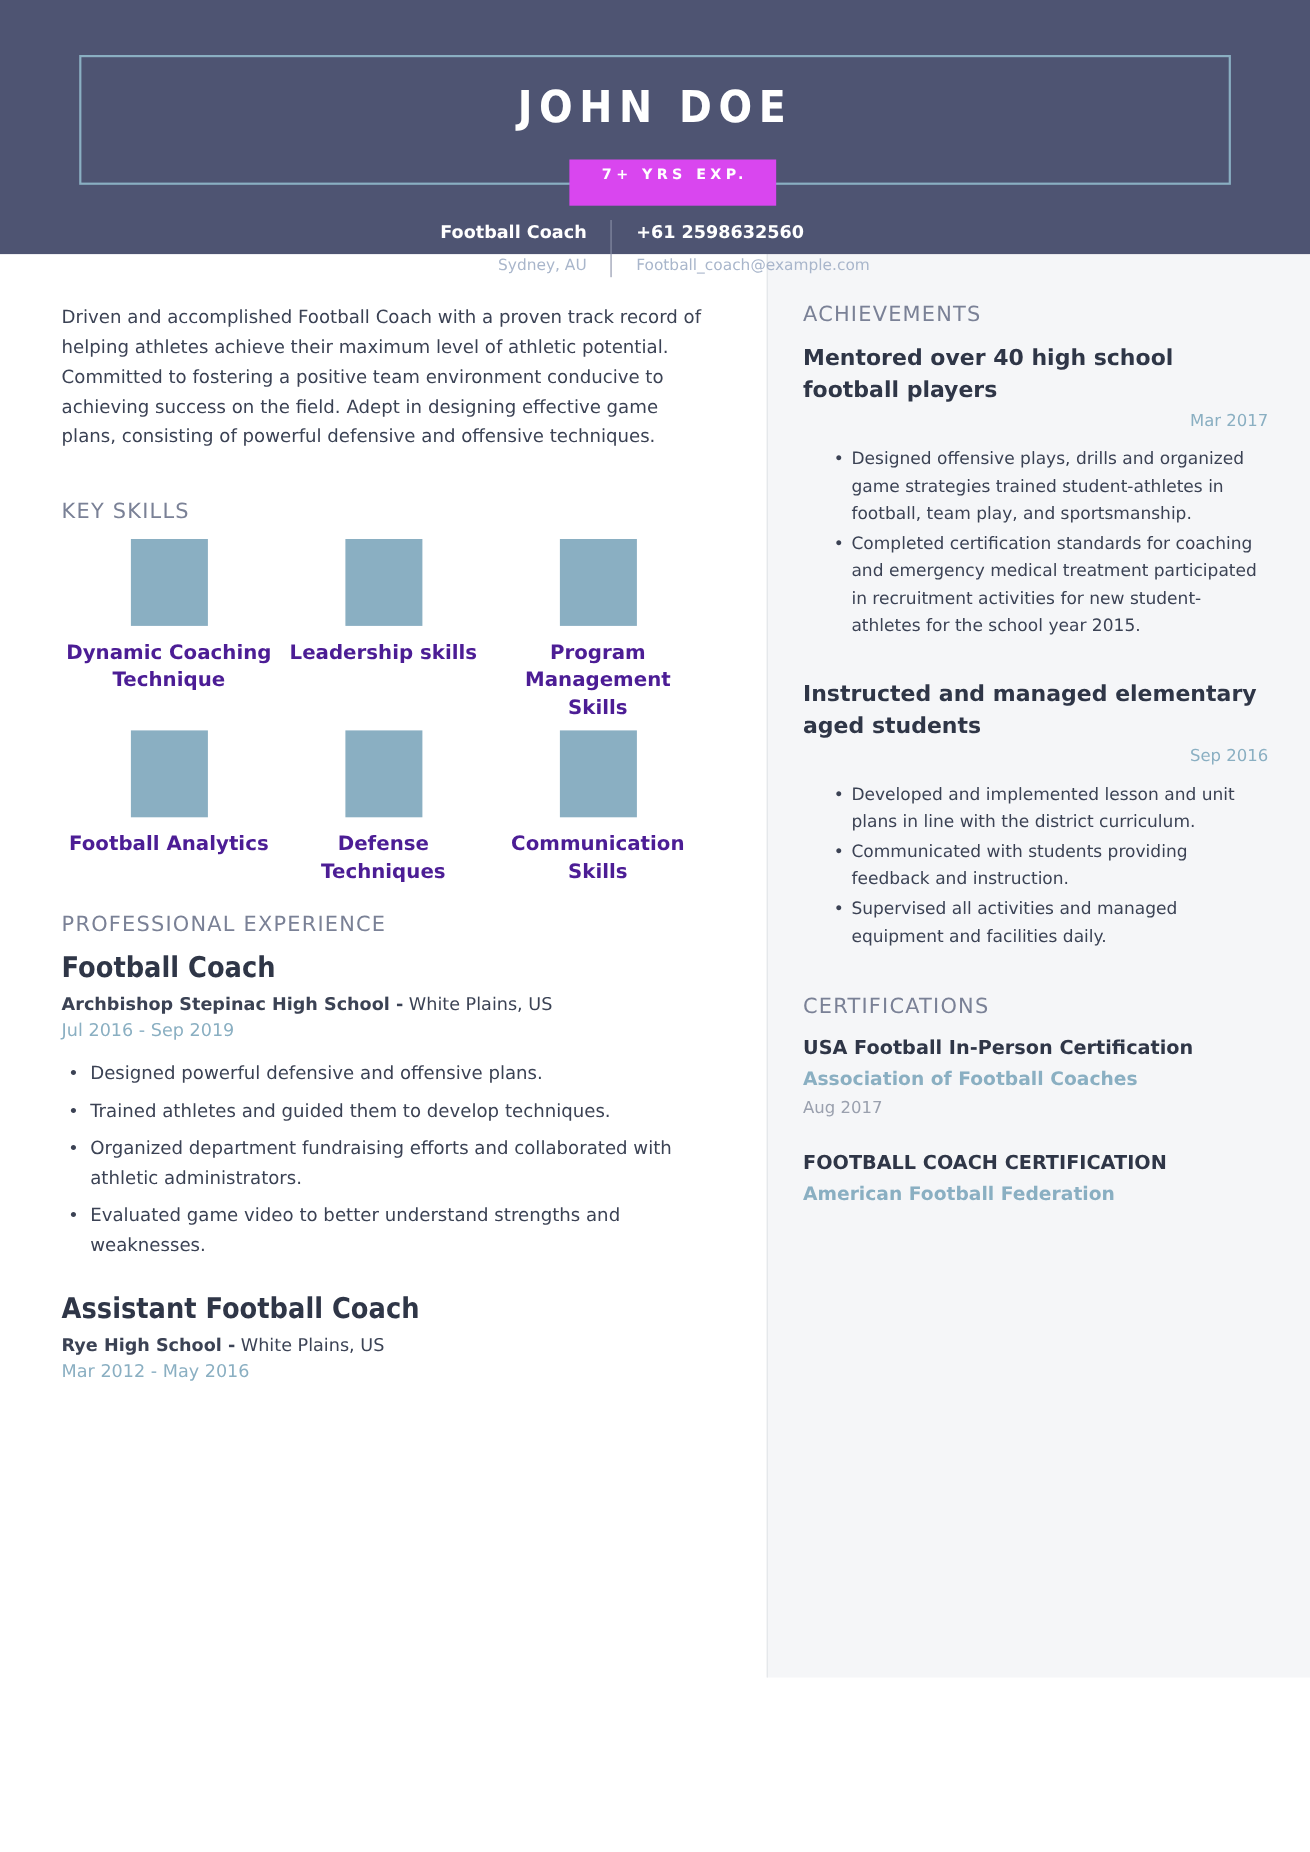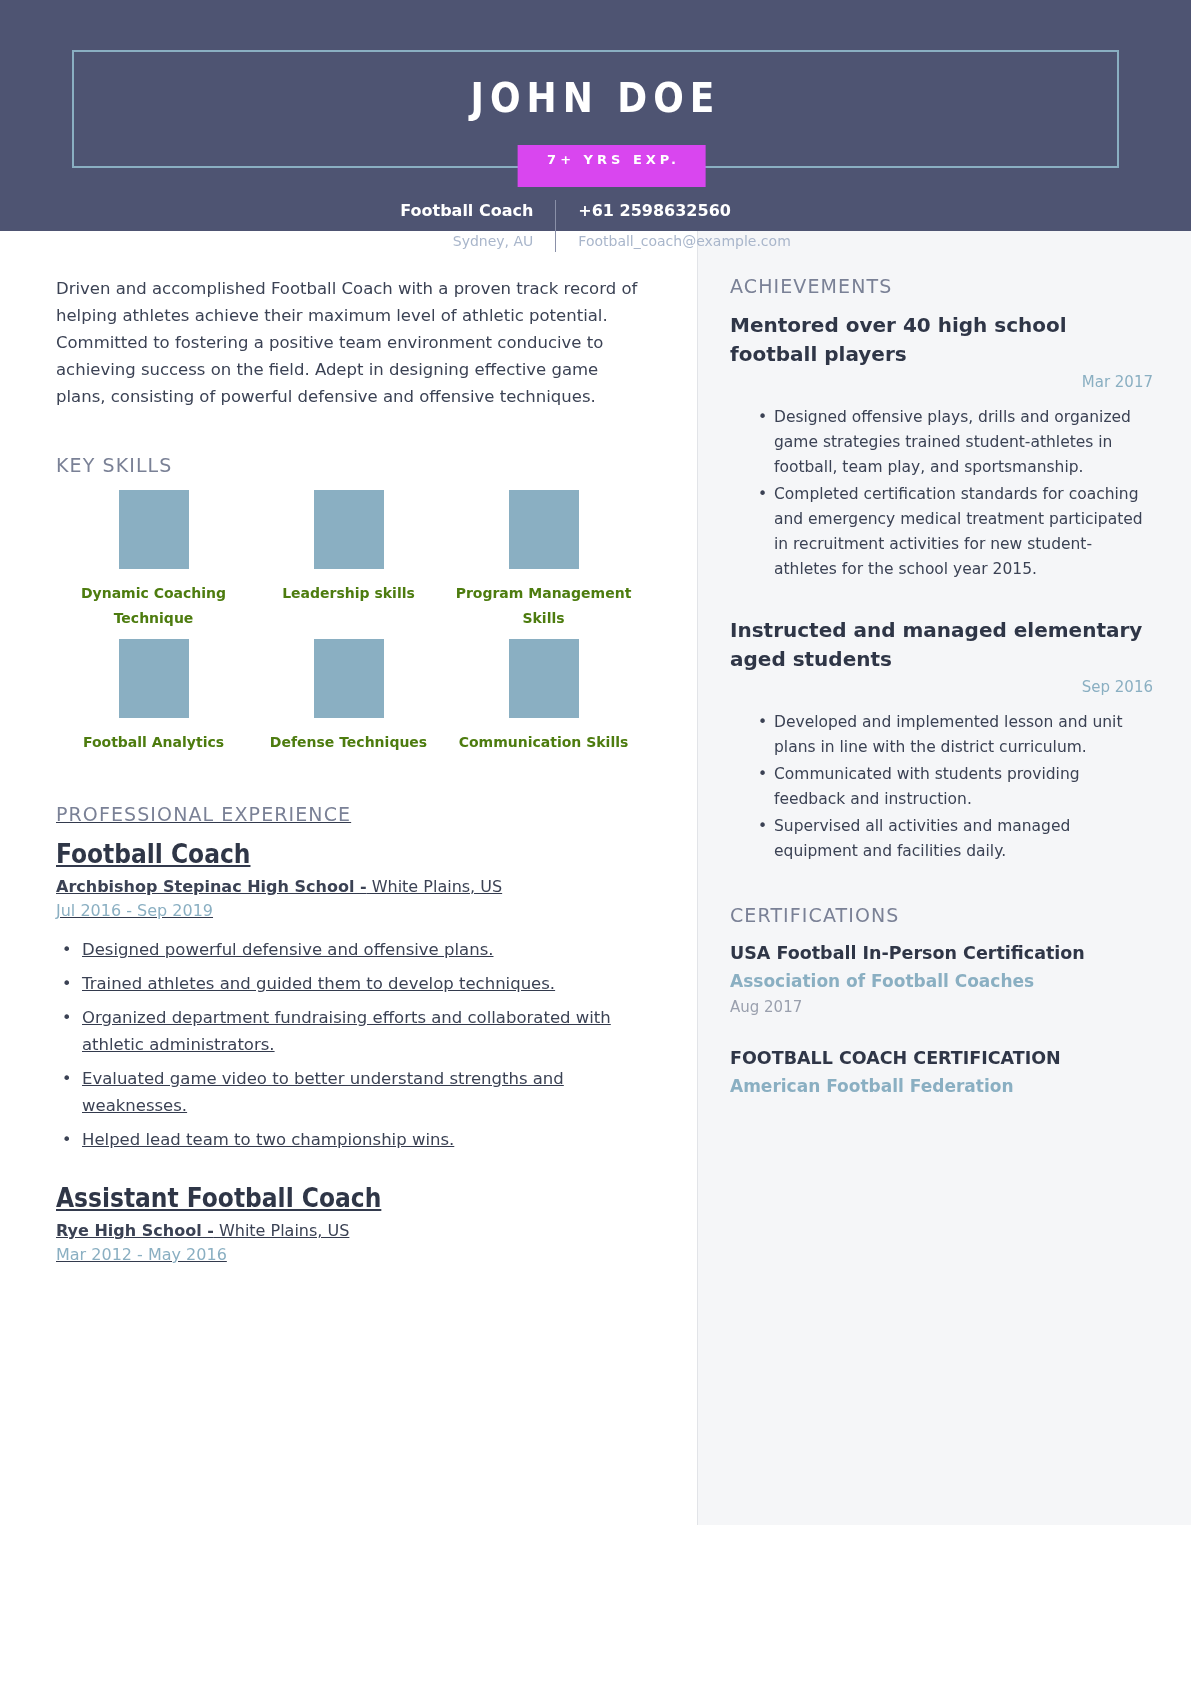--- a/index.html
+++ b/index.html
@@ -143,29 +143,29 @@
     align-items: center;
     padding: 0 4px;
   }
   .skill-swatch {
     width: 70px;
     height: 79px;
     background: #8aafc2;
     margin-bottom: 12px;
   }
   .skill-label {
-    font-size: 14px;
-    font-weight: bold;
-    color: #4d7c0f;
+    font-size: 18px;
+    font-weight: bold;
+    color: #4c1d95;
     text-align: center;
     line-height: 25px;
   }
 
   
-  .exp-section { margin-top: 48px; text-decoration: underline; }
+  .exp-section { margin-top: 24px; }
   .job { margin-bottom: 10px; }
   .job-title {
     font-size: 26px;
     font-weight: bold;
     color: #2f3647;
     margin: 6px 0 8px 0;
     font-family: "DejaVu Sans Condensed", "Liberation Sans Narrow", "Liberation Sans", sans-serif;
   }
   .job-company {
     font-size: 16px;
@@ -316,21 +316,20 @@
 
         <div class="job">
           <div class="job-title">Football Coach</div>
           <div class="job-company"><b>Archbishop Stepinac High School -</b><span> White Plains, US</span></div>
           <div class="job-dates">Jul 2016 - Sep 2019</div>
           <ul class="bullets">
             <li>Designed powerful defensive and offensive plans.</li>
             <li>Trained athletes and guided them to develop techniques.</li>
             <li>Organized department fundraising efforts and collaborated with athletic administrators.</li>
             <li>Evaluated game video to better understand strengths and weaknesses.</li>
-            <li>Helped lead team to two championship wins.</li>
           </ul>
         </div>
 
         <div class="job" style="margin-top:30px;">
           <div class="job-title">Assistant Football Coach</div>
           <div class="job-company"><b>Rye High School -</b><span> White Plains, US</span></div>
           <div class="job-dates">Mar 2012 - May 2016</div>
         </div>
       </div>
 

